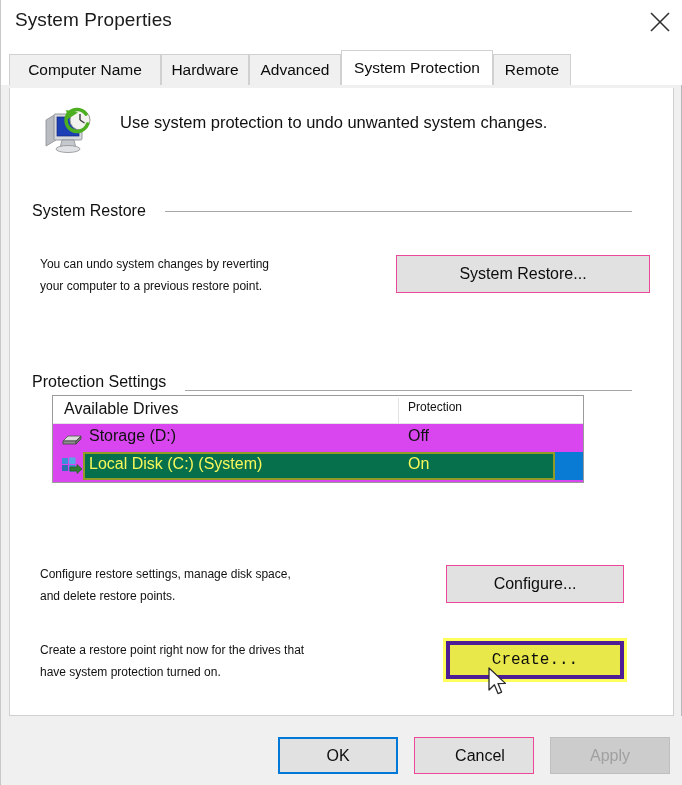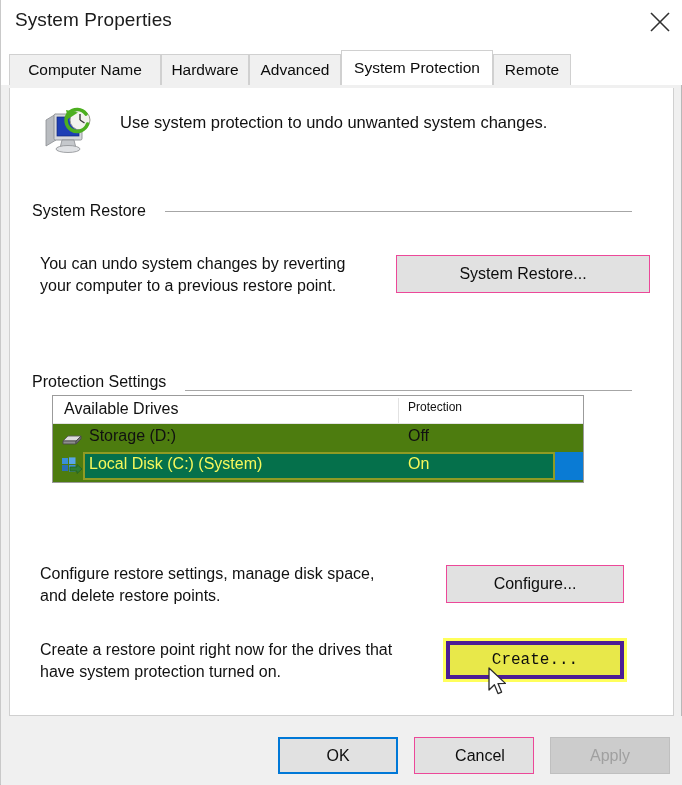--- a/index.html
+++ b/index.html
@@ -142,21 +142,21 @@
   }
   .group-header .gh-rule {
     flex: 1;
     height: 1px;
     background: #a6a6a6;
   }
 
   
   .body-text {
     position: absolute;
-    font-size: 16px;
+    font-size: 12px;
     color: #111111;
     line-height: 22px;
   }
 
   
   .btn {
     position: absolute;
     box-sizing: border-box;
     background: #e1e1e1;
     border: 1px solid #ec4899;
@@ -188,21 +188,21 @@
   }
 
   
   #drives-list {
     position: absolute;
     left: 42px;
     top: 307px;
     width: 532px;
     height: 88px;
     box-sizing: border-box;
-    background: #4d7c0f;
+    background: #d946ef;
     border: 1px solid #9b9b9b;
     overflow: hidden;
   }
   #list-header {
     position: relative;
     height: 27px;
     border-bottom: 1px solid #e4e4e4;
     background: #ffffff;
   }
   .col-drives {

